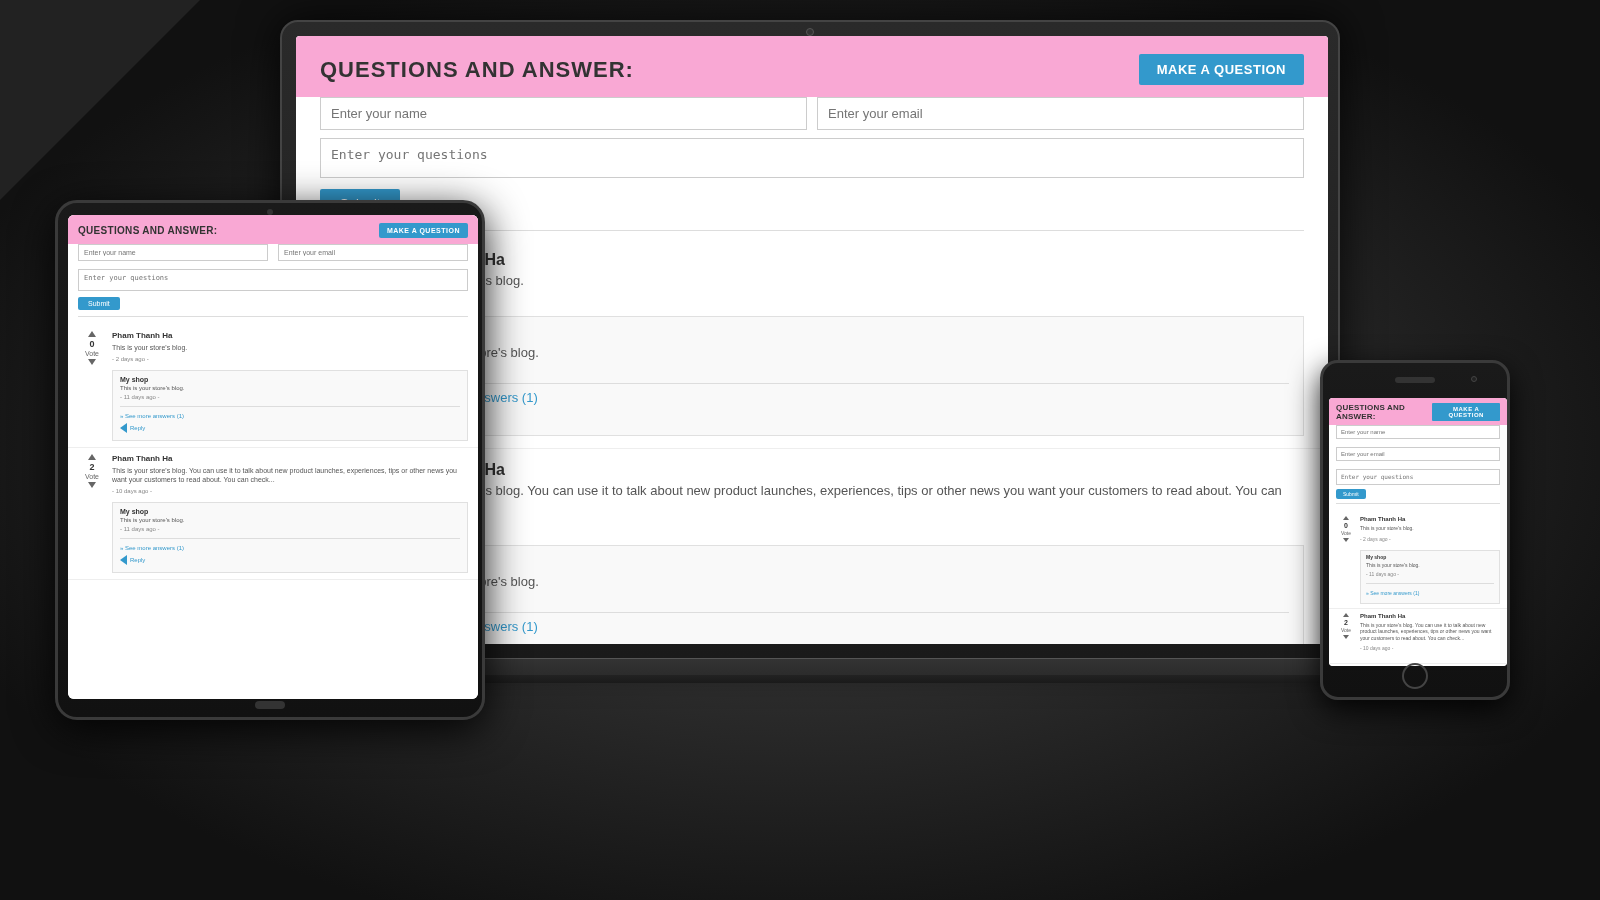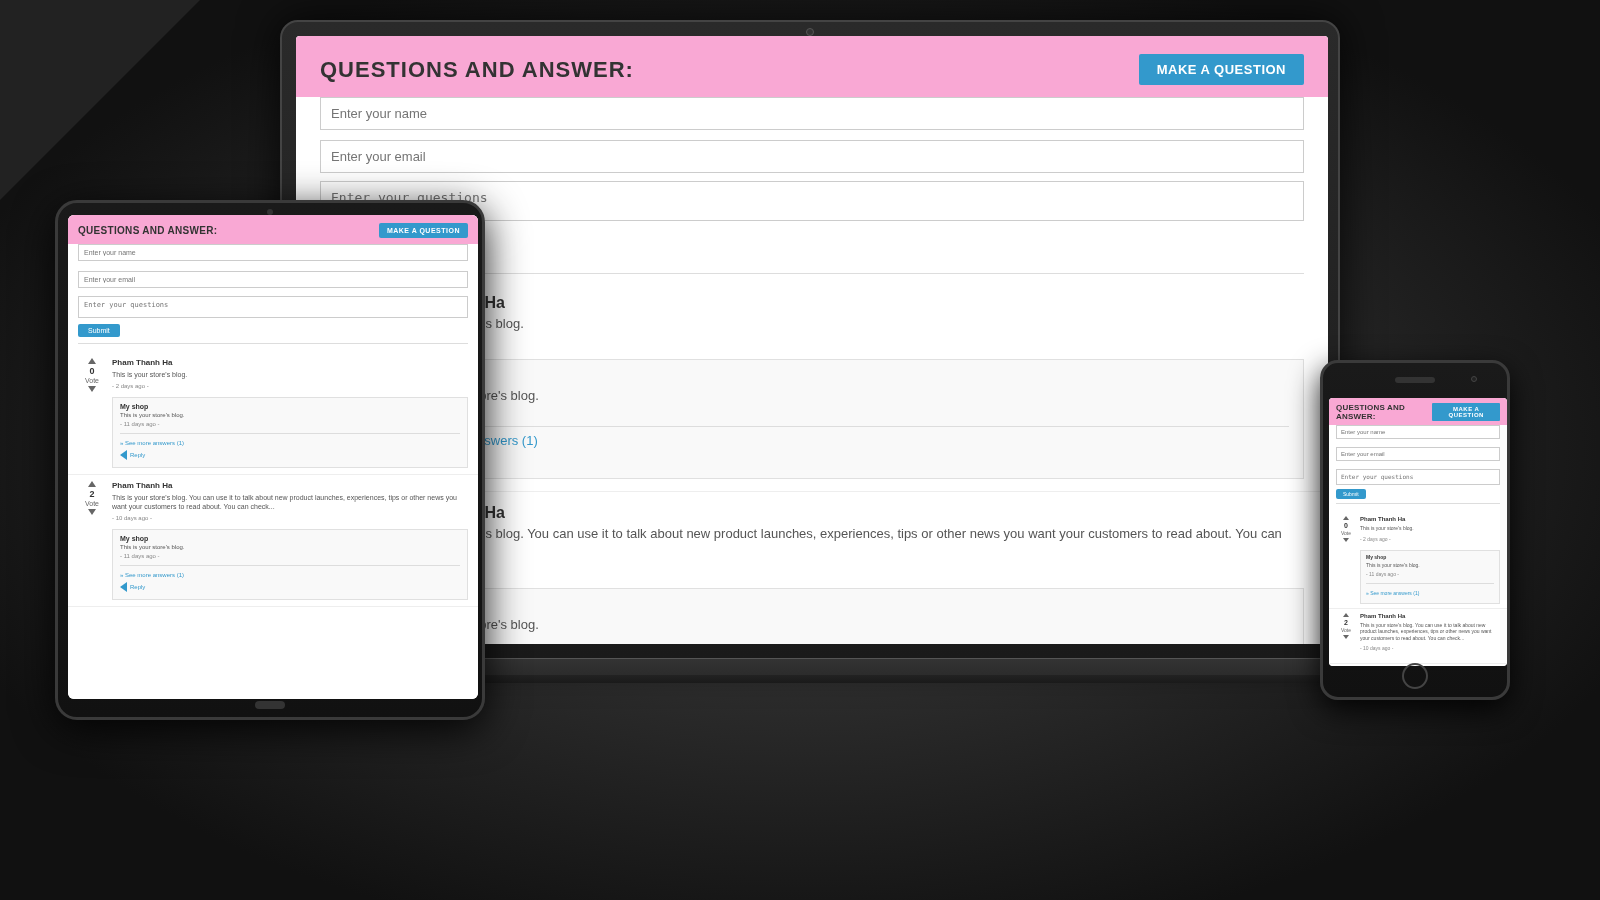--- a/index.html
+++ b/index.html
@@ -227,21 +227,20 @@
 
     .qa-form {
       padding: 0 24px 12px 24px;
       background: #fff;
     }
 
     .qa-form-row {
       display: flex;
       gap: 10px;
       margin-bottom: 8px;
-      flex-direction: column;
     }
 
     .qa-input {
       flex: 1;
       padding: 8px 10px;
       border: 1px solid #ccc;
       font-size: 13px;
       color: #999;
       background: #fff;
       outline: none;

